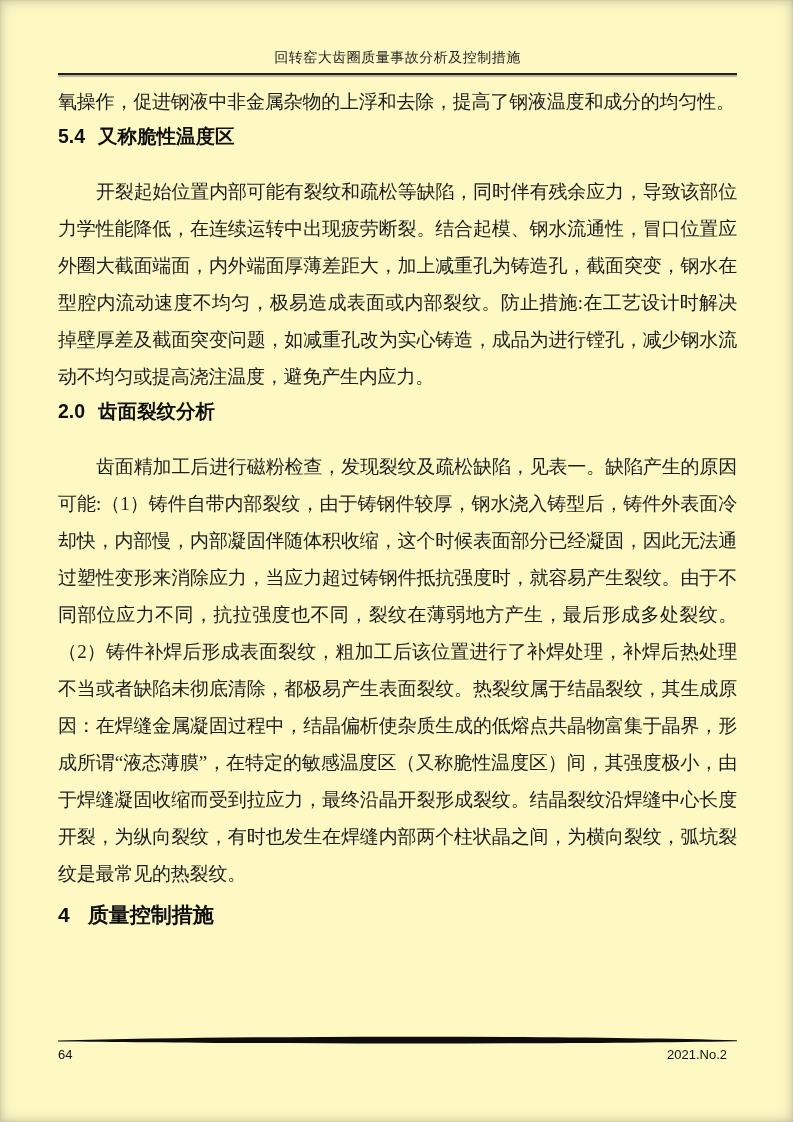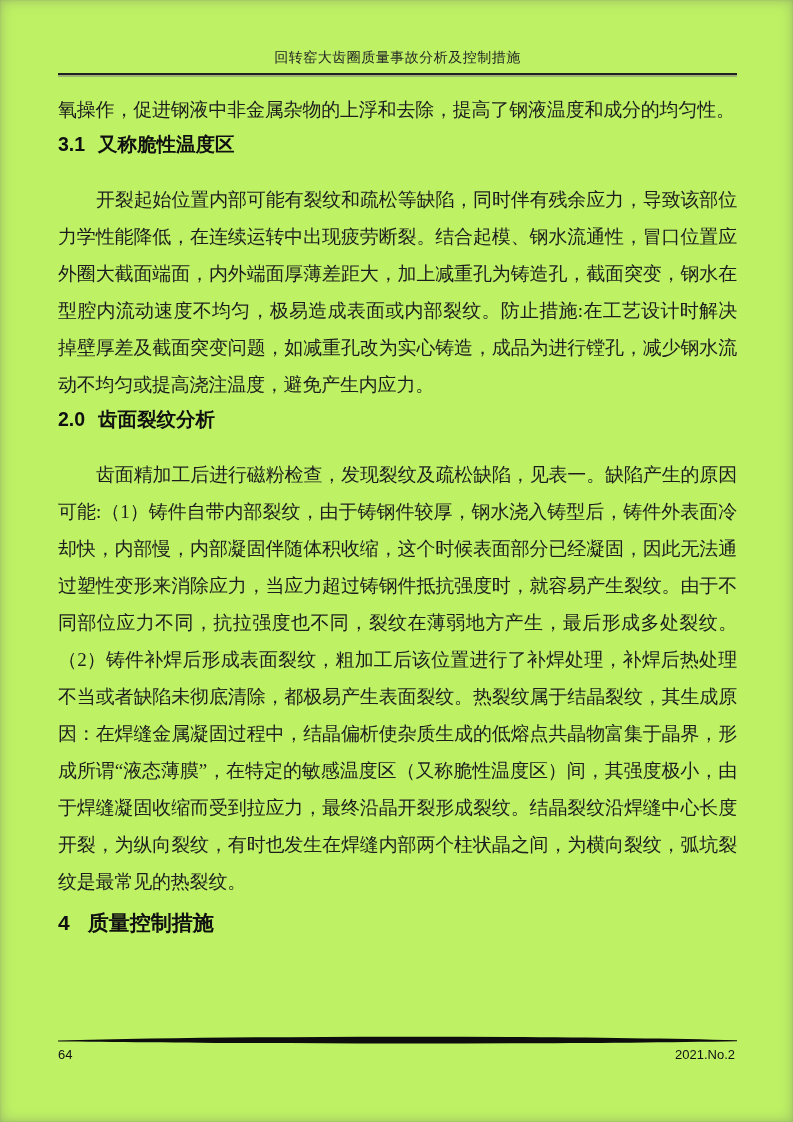--- a/index.html
+++ b/index.html
@@ -2,21 +2,21 @@
 <html lang="zh"><head>
 <meta charset="utf-8">
 <style>
   html, body { margin: 0; padding: 0; background: #9a9a9a; }
 
   .page {
     position: relative;
     width: 793px;
     height: 1122px;
     margin: 0;
-    background: #bef264;
+    background: #fef9c3;
     box-sizing: border-box;
     font-family: "Liberation Serif", "DejaVu Serif", serif;
     color: #1c1c1c;
     overflow: hidden;
     box-shadow:
       inset 0 0 14px rgba(105,105,105,.40),
       inset 0 0 3px  rgba(120,120,120,.30);
   }
 
   .content {
@@ -42,21 +42,21 @@
 
   
   p.body-text {
     margin: 0;
     font-size: 19px;
     line-height: 37px;
     letter-spacing: -0.2px;
     text-align: justify;
     color: #1d1d1d;
   }
-  p.first { margin-top: 16px; }
+  p.first { margin-top: 8px; }
   p.indent { text-indent: 2em; margin-top: 24px; }
 
   
   .sec1, .sec2 {
     font-family: "Liberation Sans", "DejaVu Sans", sans-serif;
     font-weight: bold;
     color: #101010;
   }
   .sec1 { font-size: 21px; line-height: 27px; margin: 9px 0 5px; }
   .sec2 { font-size: 19.5px; line-height: 25px; margin: 4px 0 6px; }
@@ -78,41 +78,41 @@
     font-family: "Liberation Sans", "DejaVu Sans", sans-serif;
     font-size: 13px;
     color: #111;
   }
   .page-num {
     position: absolute;
     left: 0; right: 0;
   }
   .issue {
     position: absolute;
-    right: 2px;
+    right: 10px;
     top: 0;
   }
 </style>
 </head>
 <body>
 
 <div class="page">
 
   <div class="content">
 
     <div class="doc-header">
       <div class="doc-header-title">回转窑大齿圈质量事故分析及控制措施</div>
       <div class="header-rule"></div>
     </div>
 
     <p class="body-text first">氧操作，促进钢液中非金属杂物的上浮和去除，提高了钢液温度和成分的均匀性。</p>
 
 
     <div class="sec2">
-      <span class="h-num">3.1</span><span>又称脆性温度区</span>
+      <span class="h-num">5.4</span><span>又称脆性温度区</span>
     </div>
     <p class="body-text indent">开裂起始位置内部可能有裂纹和疏松等缺陷，同时伴有残余应力，导致该部位力学性能降低，在连续运转中出现疲劳断裂。结合起模、钢水流通性，冒口位置应外圈大截面端面，内外端面厚薄差距大，加上减重孔为铸造孔，截面突变，钢水在型腔内流动速度不均匀，极易造成表面或内部裂纹。防止措施:在工艺设计时解决掉壁厚差及截面突变问题，如减重孔改为实心铸造，成品为进行镗孔，减少钢水流动不均匀或提高浇注温度，避免产生内应力。</p>
 
     <div class="sec2">
       <span class="h-num">2.0</span><span>齿面裂纹分析</span>
     </div>
     <p class="body-text indent">齿面精加工后进行磁粉检查，发现裂纹及疏松缺陷，见表一。缺陷产生的原因可能:（1）铸件自带内部裂纹，由于铸钢件较厚，钢水浇入铸型后，铸件外表面冷却快，内部慢，内部凝固伴随体积收缩，这个时候表面部分已经凝固，因此无法通过塑性变形来消除应力，当应力超过铸钢件抵抗强度时，就容易产生裂纹。由于不同部位应力不同，抗拉强度也不同，裂纹在薄弱地方产生，最后形成多处裂纹。（2）铸件补焊后形成表面裂纹，粗加工后该位置进行了补焊处理，补焊后热处理不当或者缺陷未彻底清除，都极易产生表面裂纹。热裂纹属于结晶裂纹，其生成原因：在焊缝金属凝固过程中，结晶偏析使杂质生成的低熔点共晶物富集于晶界，形成所谓“液态薄膜”，在特定的敏感温度区（又称脆性温度区）间，其强度极小，由于焊缝凝固收缩而受到拉应力，最终沿晶开裂形成裂纹。结晶裂纹沿焊缝中心长度开裂，为纵向裂纹，有时也发生在焊缝内部两个柱状晶之间，为横向裂纹，弧坑裂纹是最常见的热裂纹。</p>
 
     <div class="sec1">
       <span class="h-num">4</span><span>质量控制措施</span>

